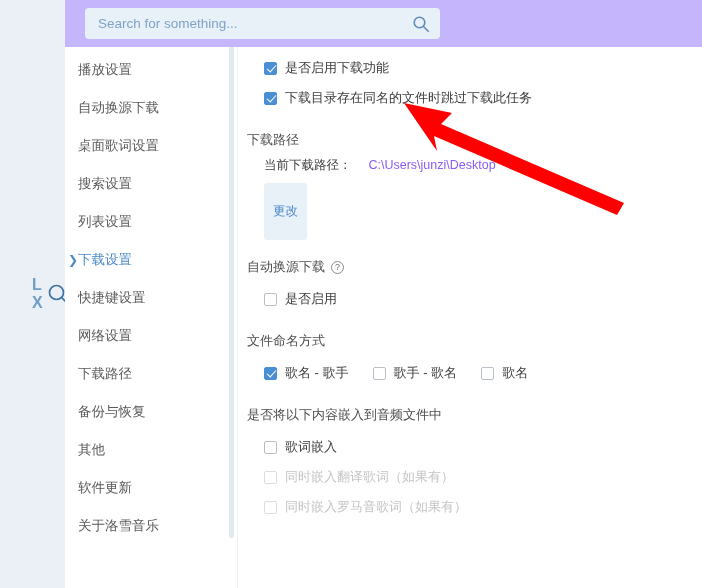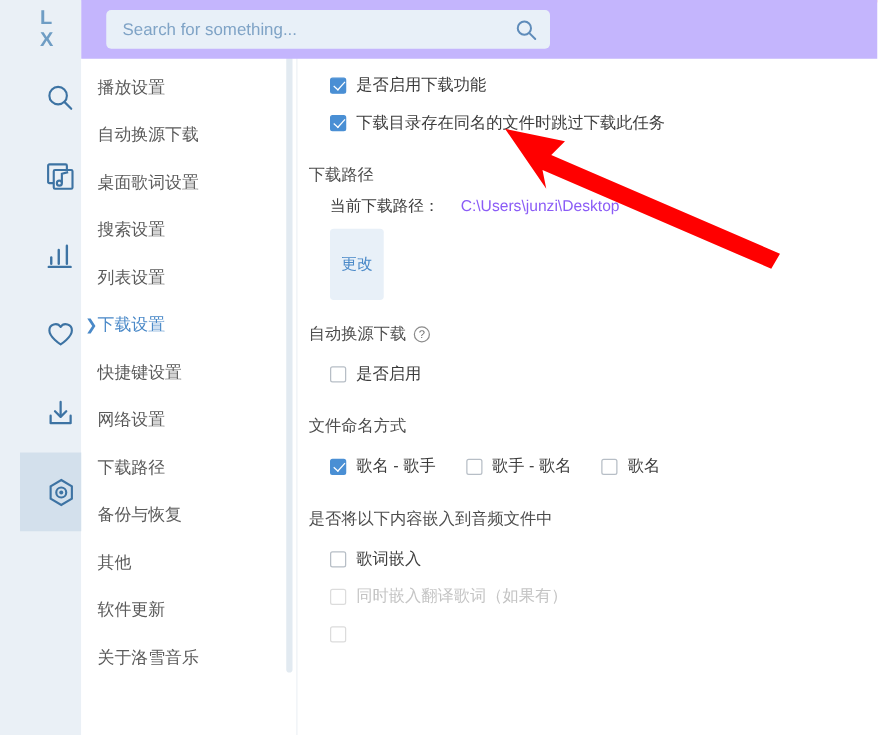--- a/index.html
+++ b/index.html
@@ -15,21 +15,21 @@
     display: flex;
     background: #ffffff;
   }
 
   
   .rail {
     width: 65px;
     height: 588px;
     background: #eaf0f6;
     display: flex;
-    flex-direction: column;
+    flex-direction: row;
     align-items: center;
     flex: 0 0 65px;
     padding-left: 32px;
   }
   .logo {
     height: 47px;
     width: 100%;
     display: flex;
     align-items: center;
     justify-content: center;
@@ -419,20 +419,21 @@
     <div class="cbrow">
       <span class="cb"></span>
       <span>歌词嵌入</span>
     </div>
     <div class="cbrow dim">
       <span class="cb dimbox"></span>
       <span>同时嵌入翻译歌词（如果有）</span>
     </div>
     <div class="cbrow dim">
       <span class="cb dimbox"></span>
+      <span>同时嵌入罗马音歌词（如果有）</span>
     </div>
   </div>
 
   <div class="topbar">
     <div class="search">
       <input type="text" placeholder="Search for something..." style="">
       <span class="sicon">
         <svg width="18" height="18" viewBox="0 0 18 18" fill="none" stroke="currentColor" stroke-width="1.6">
           <circle cx="7.5" cy="7.5" r="5.3"></circle>
             <line x1="11.5" y1="11.5" x2="16.2" y2="16.2" stroke-linecap="round"></line>

